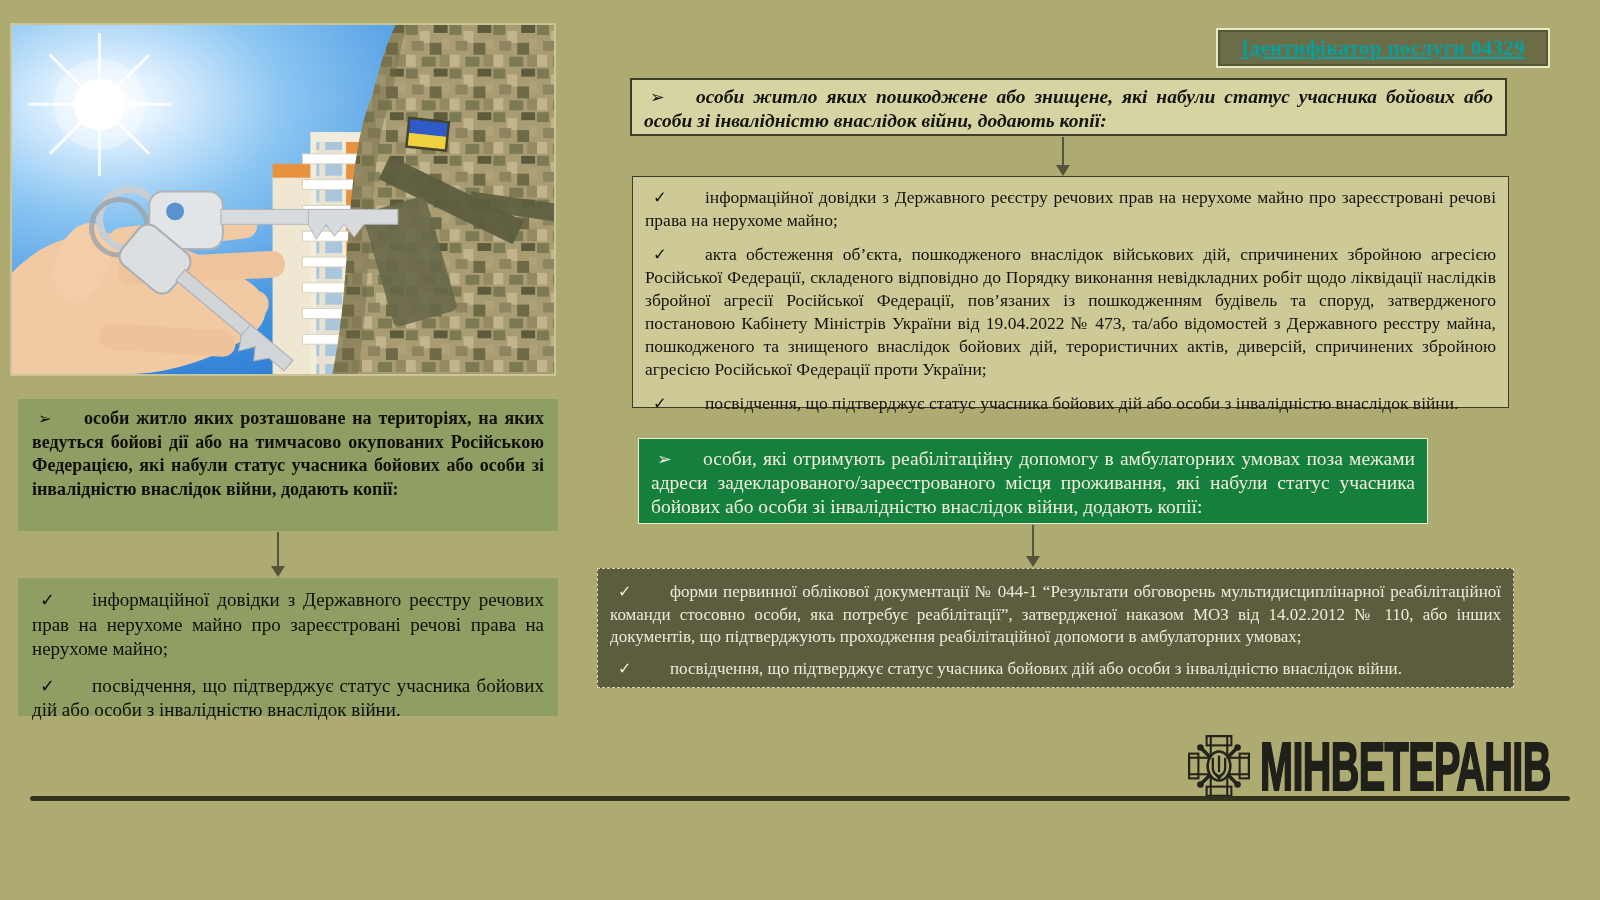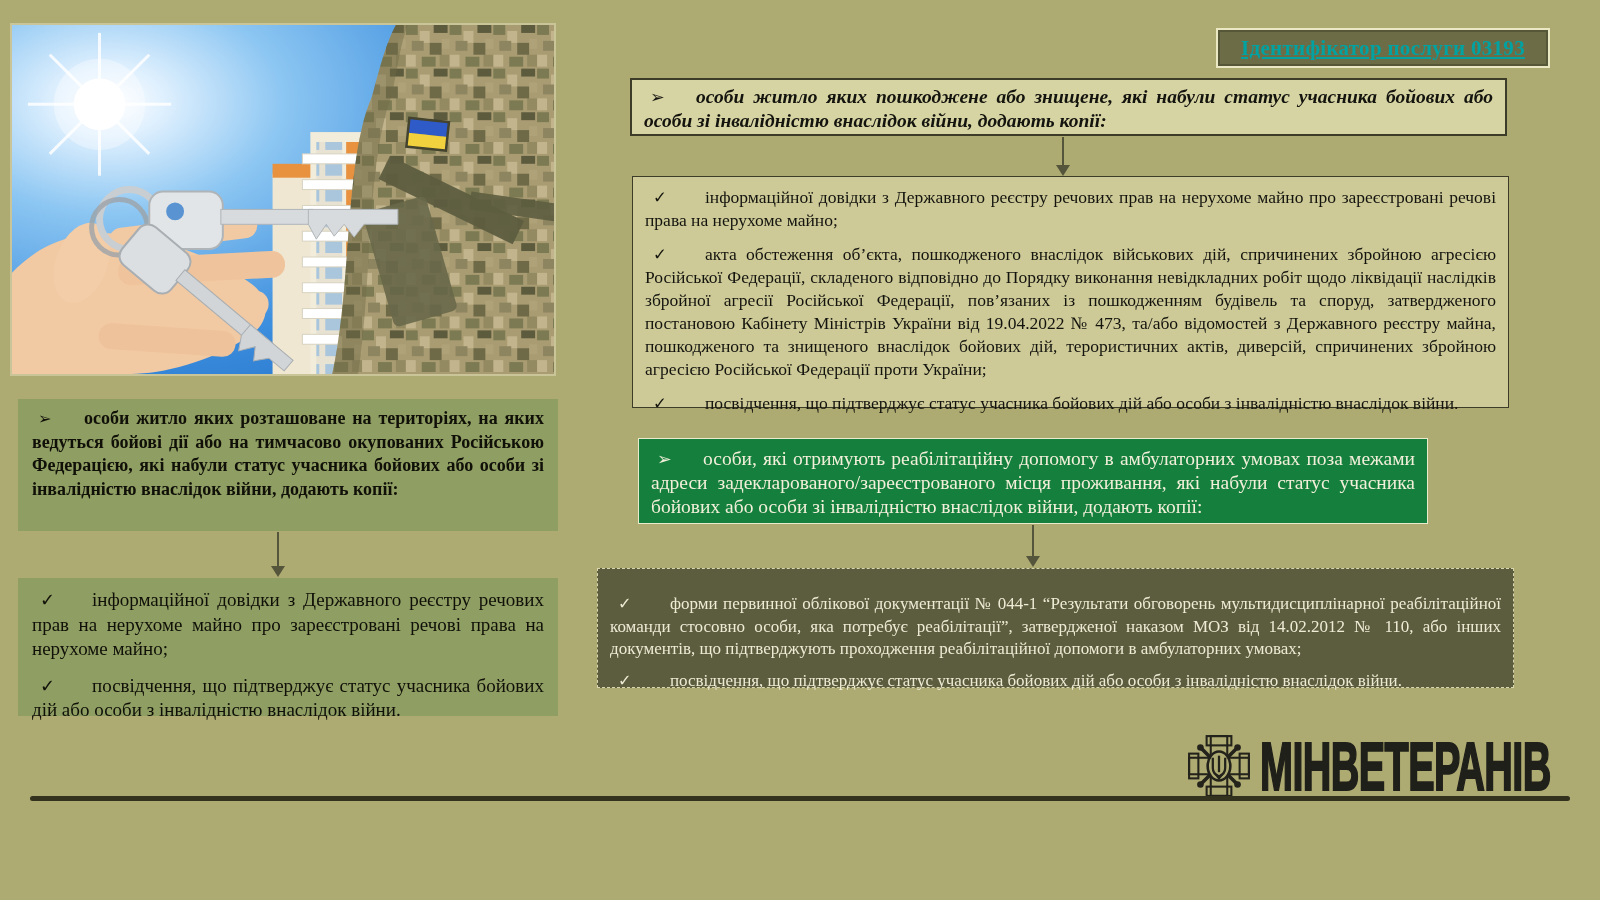--- a/index.html
+++ b/index.html
@@ -38,21 +38,21 @@
   .light-c{background:#cdca98;border:1px solid #3c3c28;color:#14140e;}
   .dark-h{background:#15803d;border:1px solid #eceacd;color:#f2efda;font-weight:normal;}
   .dark-c{background:#5c5c3e;border:1px dashed #d9d6ae;color:#efecd6;}
   .green-h{background:#8f9e63;color:#101008;font-weight:bold;}
   .green-c{background:#8f9e63;color:#101008;}
 
   #r1h{left:630px;top:78px;width:877px;height:58px;padding:5px 12px;font-size:19.5px;line-height:24px;}
   #r1c{left:632px;top:176px;width:877px;height:232px;padding:9px 12px;font-size:17.5px;line-height:23px;}
   #r1c p{margin-bottom:11px;}
   #r2h{left:638px;top:438px;width:790px;height:86px;padding:8px 12px;font-size:19.5px;line-height:24px;}
-  #r2c{left:597px;top:568px;width:917px;height:120px;padding:24px 12px;font-size:17px;line-height:22.5px;}
+  #r2c{left:597px;top:568px;width:917px;height:120px;padding:12px 12px;font-size:17px;line-height:22.5px;}
   #r2c p{margin-bottom:9px;}
   #lh{left:18px;top:399px;width:540px;height:132px;padding:8px 14px;font-size:18px;line-height:23.5px;}
   #lc{left:18px;top:578px;width:540px;height:138px;padding:10px 14px;font-size:19px;line-height:24.5px;}
   #lc p{margin-bottom:12px;}
 
   
   .connector{position:absolute;width:2px;background:#55553c;}
   .connector::after{
     content:"";position:absolute;left:-6px;top:100%;
     border:7px solid transparent;border-top:11px solid #55553c;border-bottom:0;
@@ -178,21 +178,21 @@
         <g transform="rotate(40 140 225)">
           <rect x="118" y="206" width="64" height="50" rx="12" fill="#dcdfe2" stroke="#a8aeb2" stroke-width="2"></rect>
           <rect x="180" y="220" width="88" height="14" fill="#d2d5d8" stroke="#a8aeb2" stroke-width="1"></rect>
           <polygon points="266,234 274,248 284,234 292,246 302,234 322,234 322,220 266,220" fill="#d2d5d8" stroke="#a8aeb2" stroke-width="1"></polygon>
         </g>
       </g>
     </svg>
   </div>
 
   <div class="id-badge">
-    <span>Ідентифікатор послуги 03193</span>
+    <span>Ідентифікатор послуги 04329</span>
   </div>
 
   <div class="box light-h" id="r1h">
     <p><span class="marker m-h">➢</span><span>особи житло яких пошкоджене або знищене, які набули статус учасника бойових або особи зі інвалідністю внаслідок війни, додають копії:</span></p>
   </div>
 
   <div class="connector" id="a1"></div>
 
   <div class="box light-c" id="r1c">
     <p><span class="marker m-c">✓</span><span>інформаційної довідки з Державного реєстру речових прав на нерухоме майно про зареєстровані речові права на нерухоме майно;</span></p>

